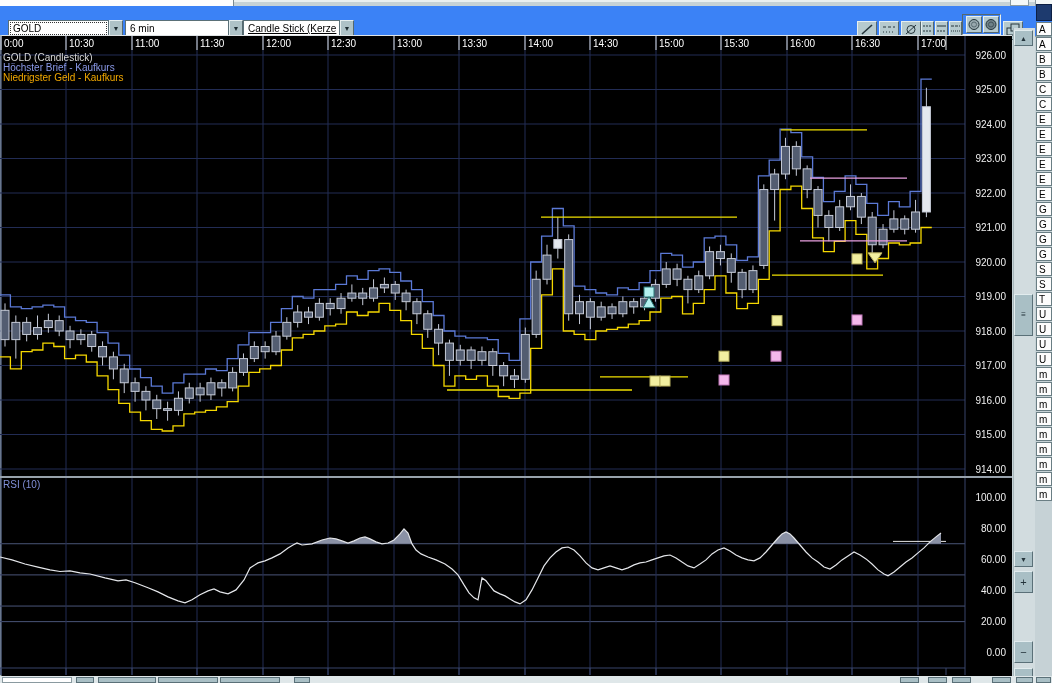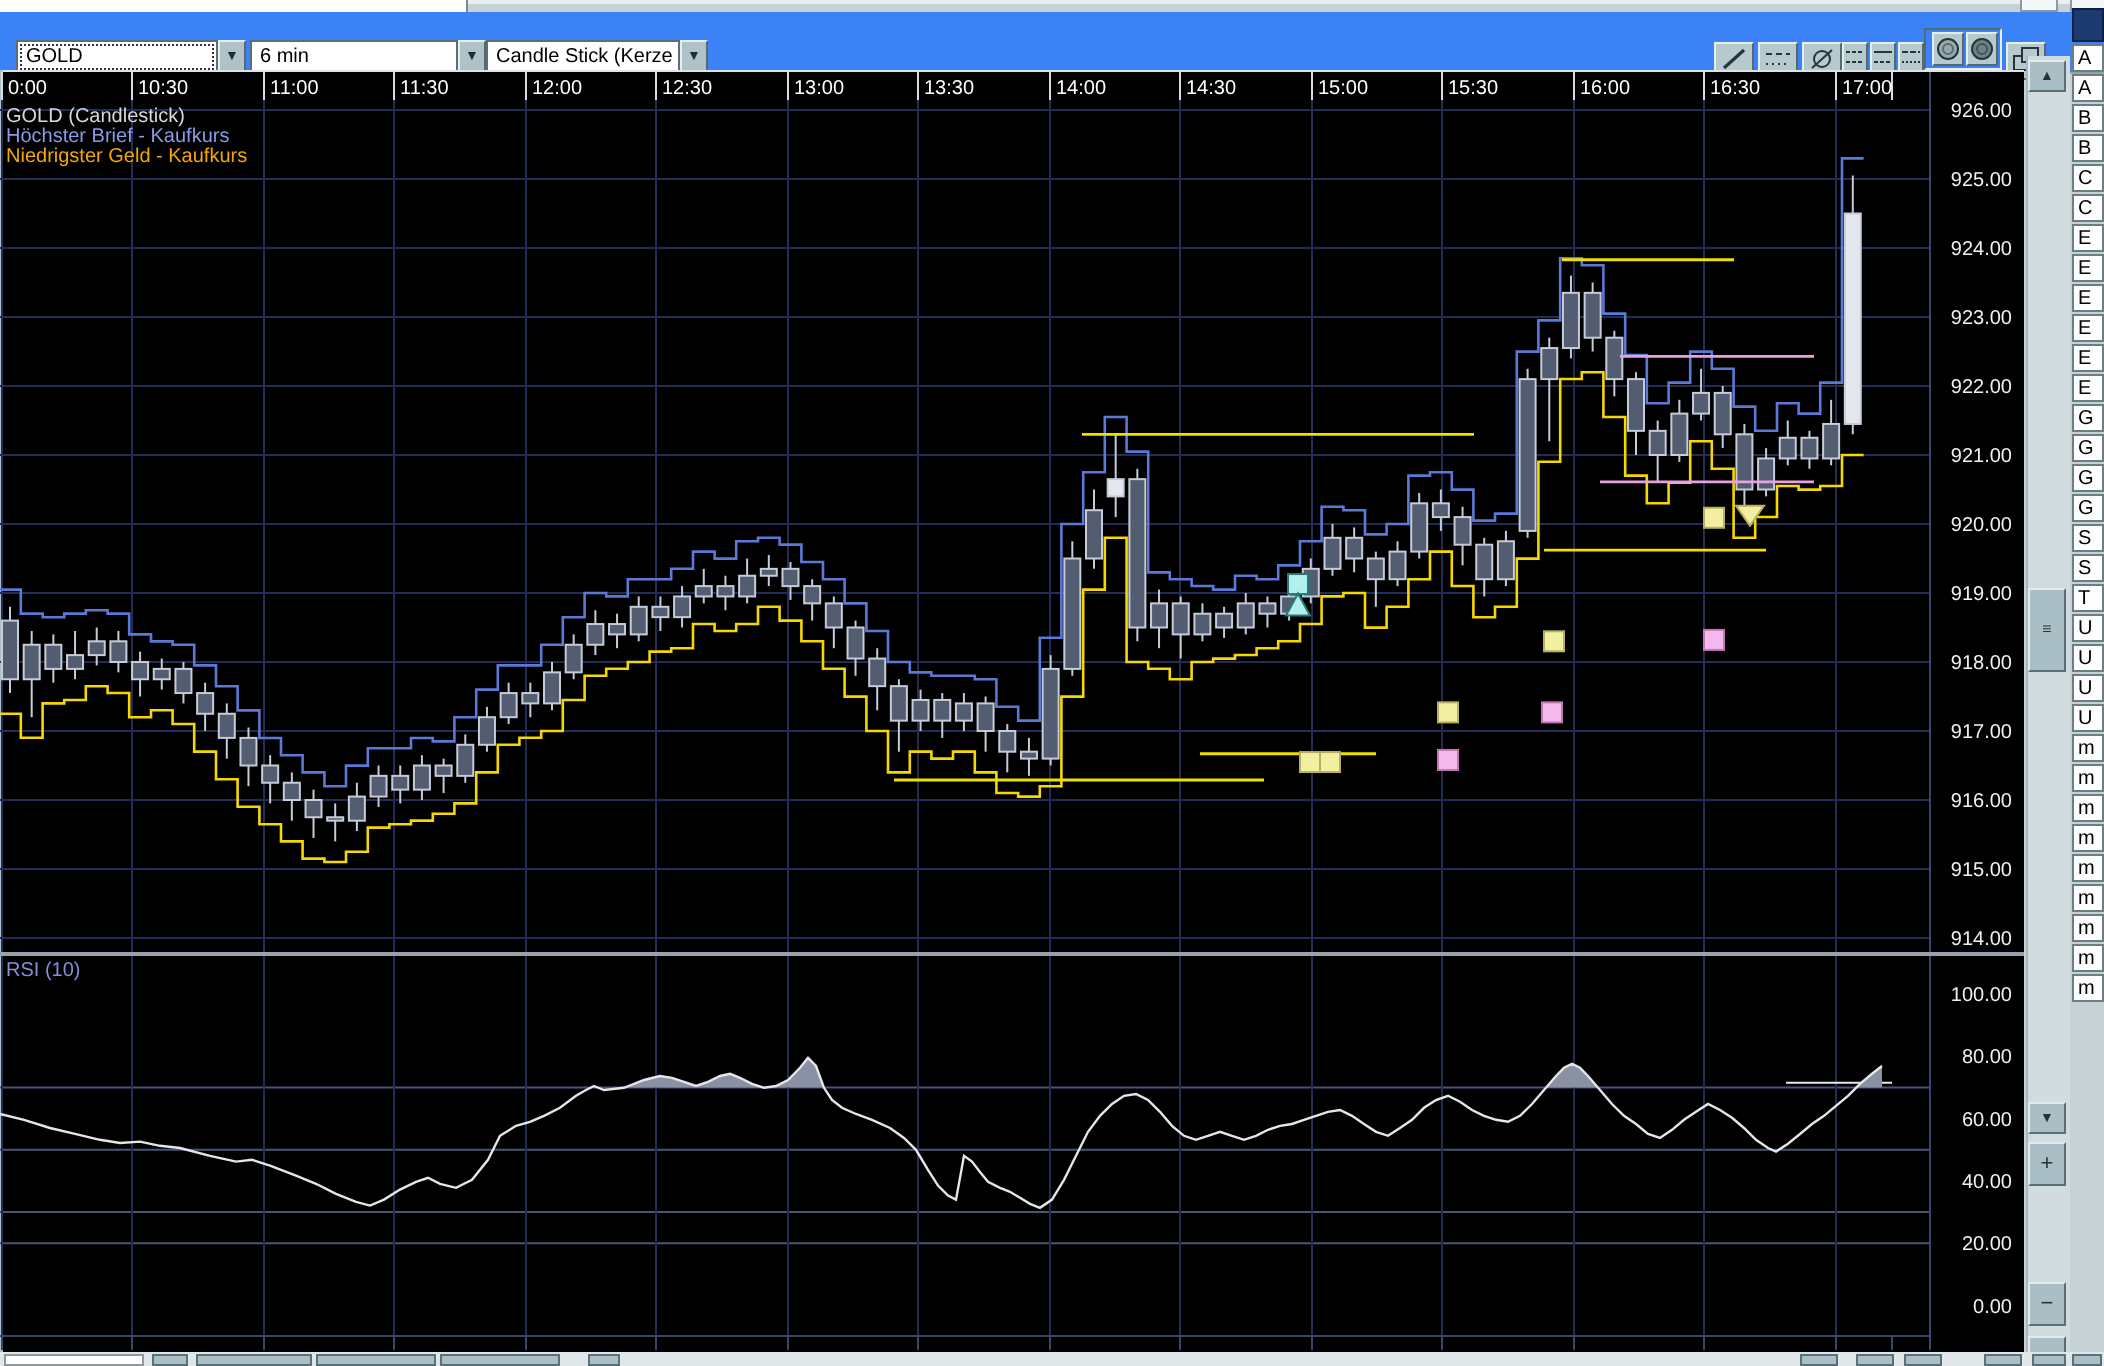--- a/index.html
+++ b/index.html
@@ -46,21 +46,21 @@
 <div class="abs topline"></div>
 <div class="abs topstrip"></div>
 <div class="abs topbox" style="left:1010px;width:17px;"></div>
 <div class="abs topbox" style="left:1035px;width:17px;"></div>
 
 <div class="abs toolbar">
   <div class="combo focused" style="left:8px;width:101px;">GOLD</div>
   <div class="dropbtn" style="left:109px;">▼</div>
   <div class="combo" style="left:125px;width:104px;">6 min</div>
   <div class="dropbtn" style="left:229px;">▼</div>
-  <div class="combo" style="left:243px;width:97px;">Candle Stick (Kerze</div>
+  <div class="combo" style="left:243px;width:97px;text-decoration:underline;">Candle Stick (Kerze</div>
   <div class="dropbtn" style="left:340px;">▼</div>
   <div id="icon-row">
       <div class="icongrp" style="left: 962px; top: 8px; width: 39px; height: 21px;"></div>
       <div class="iconbtn" style="left: 857px; top: 15px; width: 20px; height: 19px; text-align: center;"><svg width="16" height="15">
           <line x1="3" y1="12" x2="13" y2="3" stroke="#25353b" stroke-width="1.6"></line>
         </svg></div>
       <div class="iconbtn" style="left: 879px; top: 15px; width: 20px; height: 19px; text-align: center;"><svg width="16" height="15">
           <line x1="2" y1="5" x2="14" y2="5" stroke="#25353b" stroke-dasharray="3,2"></line>
           <line x1="2" y1="10" x2="14" y2="10" stroke="#25353b" stroke-dasharray="1,2"></line>
         </svg></div>

